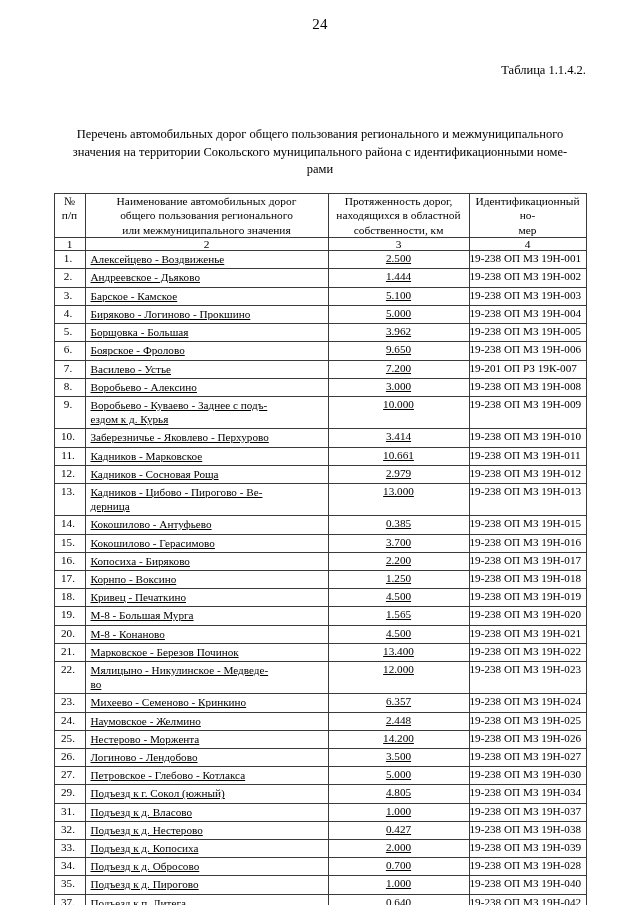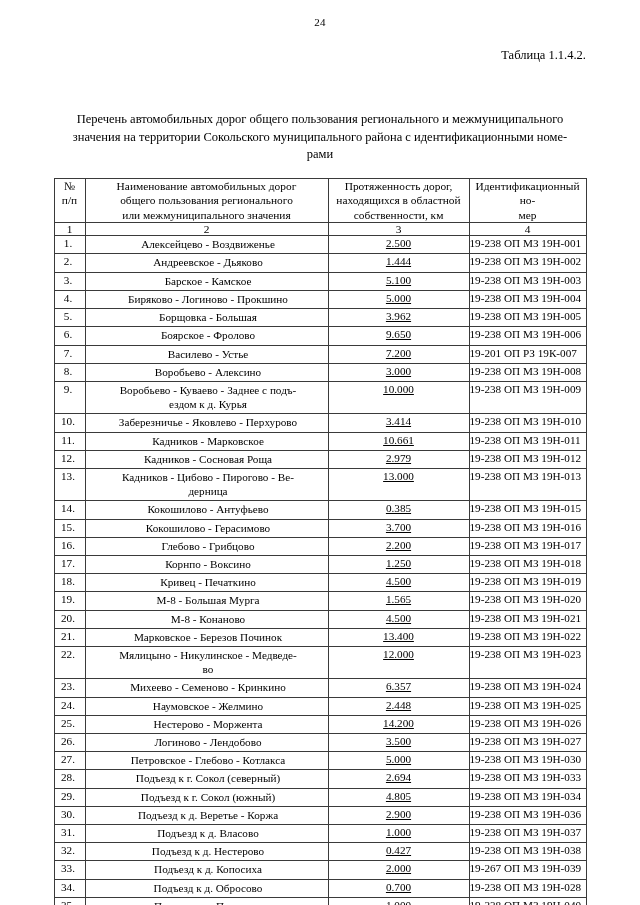--- a/index.html
+++ b/index.html
@@ -17,28 +17,28 @@
   }
   .page {
     width: 640px;
     height: 905px;
     box-sizing: border-box;
     padding: 0;
     position: relative;
   }
   .page-number {
     text-align: center;
-    font-size: 11px;
+    font-size: 15px;
     margin-top: 16px;
     letter-spacing: 0.2px;
   }
   .table-caption {
     text-align: right;
     font-size: 12.5px;
-    margin-top: 20px;
+    margin-top: 30px;
     padding-right: 54px;
   }
   .doc-title {
     margin: 19px 62px 0 62px;
     text-align: center;
     font-size: 12.5px;
     line-height: 17.5px;
   }
   .doc-title .l1 { display: block; margin-top: 48px; }
   .doc-title .l2 { display: block; }
@@ -70,23 +70,24 @@
     padding: 1px 0 2px 0;
   }
   .c-num {
     width: 30px;
     text-align: center;
     padding: 1px 3px 2px 0 !important;
     white-space: nowrap;
   }
   .c-name {
     width: 242px;
-    text-align: center;
+    text-align: left;
     padding: 1px 2px 2px 5px !important;
     line-height: 14.2px;
+    text-decoration: underline;
   }
   .c-len {
     width: 140px;
     text-align: center;
     padding: 1px 0 2px 0 !important;
     text-decoration: underline;
   }
   .c-id {
     width: 116px;
     text-align: left;
@@ -235,21 +236,21 @@
           <td class="c-id">19-238 ОП МЗ 19Н-015</td>
         </tr>
         <tr>
           <td class="c-num">15.</td>
           <td class="c-name nw">Кокошилово - Герасимово</td>
           <td class="c-len">3.700</td>
           <td class="c-id">19-238 ОП МЗ 19Н-016</td>
         </tr>
         <tr>
           <td class="c-num">16.</td>
-          <td class="c-name nw">Глебово - Грибцово</td>
+          <td class="c-name nw">Копосиха - Биряково</td>
           <td class="c-len">2.200</td>
           <td class="c-id">19-238 ОП МЗ 19Н-017</td>
         </tr>
         <tr>
           <td class="c-num">17.</td>
           <td class="c-name nw">Корнпо - Воксино</td>
           <td class="c-len">1.250</td>
           <td class="c-id">19-238 ОП МЗ 19Н-018</td>
         </tr>
         <tr>
@@ -309,54 +310,42 @@
           <td class="c-len">3.500</td>
           <td class="c-id">19-238 ОП МЗ 19Н-027</td>
         </tr>
         <tr>
           <td class="c-num">27.</td>
           <td class="c-name nw">Петровское - Глебово - Котлакса</td>
           <td class="c-len">5.000</td>
           <td class="c-id">19-238 ОП МЗ 19Н-030</td>
         </tr>
         <tr>
-          <td class="c-num">28.</td>
-          <td class="c-name nw">Подъезд к г. Сокол (северный)</td>
-          <td class="c-len">2.694</td>
-          <td class="c-id">19-238 ОП МЗ 19Н-033</td>
-        </tr>
-        <tr>
           <td class="c-num">29.</td>
           <td class="c-name nw">Подъезд к г. Сокол (южный)</td>
           <td class="c-len">4.805</td>
           <td class="c-id">19-238 ОП МЗ 19Н-034</td>
         </tr>
         <tr>
-          <td class="c-num">30.</td>
-          <td class="c-name nw">Подъезд к д. Веретье - Коржа</td>
-          <td class="c-len">2.900</td>
-          <td class="c-id">19-238 ОП МЗ 19Н-036</td>
-        </tr>
-        <tr>
           <td class="c-num">31.</td>
           <td class="c-name nw">Подъезд к д. Власово</td>
           <td class="c-len">1.000</td>
           <td class="c-id">19-238 ОП МЗ 19Н-037</td>
         </tr>
         <tr>
           <td class="c-num">32.</td>
           <td class="c-name nw">Подъезд к д. Нестерово</td>
           <td class="c-len">0.427</td>
           <td class="c-id">19-238 ОП МЗ 19Н-038</td>
         </tr>
         <tr>
           <td class="c-num">33.</td>
           <td class="c-name nw">Подъезд к д. Копосиха</td>
           <td class="c-len">2.000</td>
-          <td class="c-id">19-267 ОП МЗ 19Н-039</td>
+          <td class="c-id">19-238 ОП МЗ 19Н-039</td>
         </tr>
         <tr>
           <td class="c-num">34.</td>
           <td class="c-name nw">Подъезд к д. Обросово</td>
           <td class="c-len">0.700</td>
           <td class="c-id">19-238 ОП МЗ 19Н-028</td>
         </tr>
         <tr>
           <td class="c-num">35.</td>
           <td class="c-name nw">Подъезд к д. Пирогово</td>

